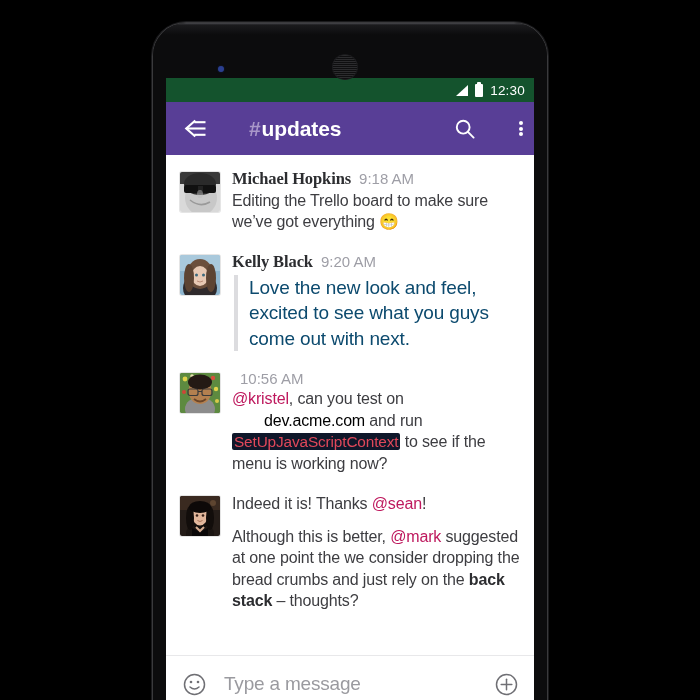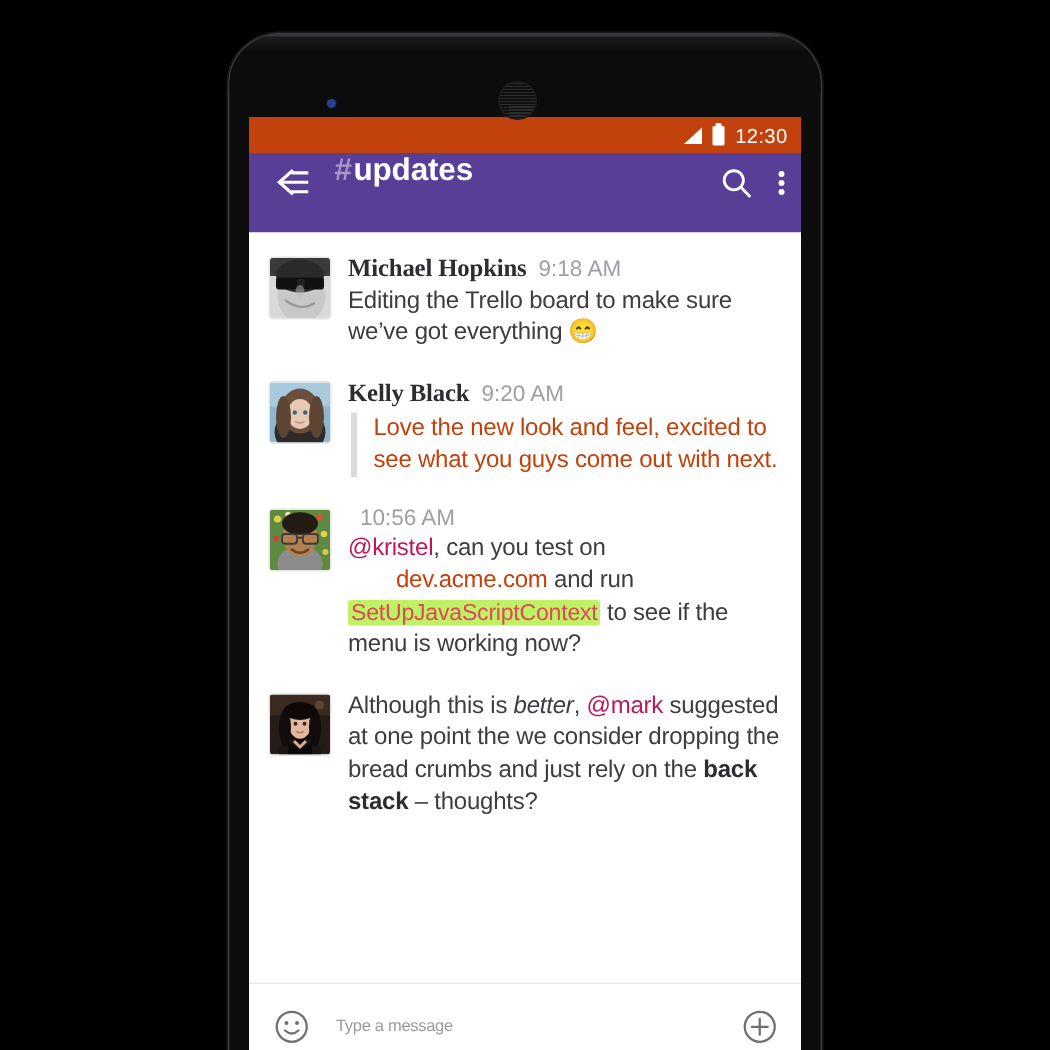--- a/index.html
+++ b/index.html
@@ -70,21 +70,21 @@
     height: 634px;
     background: #ffffff;
     overflow: hidden;
     display: flex;
     flex-direction: column;
   }
 
   
   #status-bar {
     height: 24px;
-    background: #c2410c;
+    background: #14532d;
     display: flex;
     align-items: center;
     justify-content: flex-end;
     padding-right: 9px;
     flex: none;
     gap: 7px;
   }
   .signal-icon {
     width: 13px;
     height: 11px;
@@ -120,22 +120,24 @@
     font-size: 13.5px;
     letter-spacing: 0.2px;
   }
 
   
   #app-bar {
     height: 53px;
     background: #59399c;
     background: #583e96;
     display: flex;
+    align-items: center;
     flex: none;
     padding: 0 0 0 10px;
+    gap: 26px;
   }
   #back-button {
     width: 38px;
     height: 38px;
     display: flex;
     align-items: center;
     justify-content: center;
     flex: none;
     cursor: pointer;
   }
@@ -220,44 +222,44 @@
     line-height: 1.34;
     color: #3d3d41;
     letter-spacing: -0.15px;
   }
   .msg-text + .msg-text { margin-top: 11px; }
   .quote {
     border-left: 4px solid #dcdcdf;
     padding-left: 11px;
     margin-top: 3px;
     margin-left: 2px;
-    font-size: 16px;
+    font-size: 19px;
     line-height: 1.34;
-    color: #c2410c;
+    color: #0c4a6e;
     letter-spacing: -0.15px;
   }
   .mention {
     color: #be185d;
     cursor: pointer;
   }
   .link {
-    color: #c2410c;
+    color: #000000;
     text-decoration: none;
     cursor: pointer;
     margin-left: 32px;
   }
   .code {
     color: #e0485a;
-    background: #bef264;
+    background: #0f172a;
     font-family: "Liberation Sans", sans-serif;
     font-size: 15.4px;
     padding: 0 2px;
     border-radius: 2px;
   }
-  .em { font-style: italic; }
+  .em { }
   .strong { font-weight: bold; color: #2c2d30; }
   .emoji { font-size: 16px; }
 
   
   #input-bar {
     flex: none;
     height: 56px;
     background: #ffffff;
     border-top: 1px solid #e8e8ea;
     display: flex;
@@ -271,21 +273,21 @@
     display: flex;
     align-items: center;
     justify-content: center;
     cursor: pointer;
   }
   #message-input {
     flex: 1 1 auto;
     border: none;
     outline: none;
     font-family: "Liberation Sans", sans-serif;
-    font-size: 11px;
+    font-size: 19px;
     color: #3d3d41;
     background: transparent;
     margin-left: 14px;
     margin-right: 10px;
     letter-spacing: -0.2px;
     min-width: 0;
   }
   #message-input::placeholder { color: #9a9a9f; }
 </style>
 </head>
@@ -418,20 +420,21 @@
             <ellipse cx="30" cy="22" rx="4" ry="12" fill="#120d0b"></ellipse>
             <ellipse cx="20" cy="11" rx="11" ry="6" fill="#0d0908"></ellipse>
             <circle cx="17" cy="19.5" r="1.3" fill="#3a2218"></circle>
             <circle cx="23" cy="19.5" r="1.3" fill="#3a2218"></circle>
             <path d="M17.5 24.5 q2.5 2 5 0" stroke="#ab7257" stroke-width="1" fill="none"></path>
             <path d="M12 32 L20 36 L28 32 L28 40 L12 40 Z" fill="#0a0708"></path>
             <path d="M16 31 L20 35 L24 31" stroke="#d6ad92" stroke-width="2" fill="none"></path>
           </svg>
         </div>
         <div class="msg-body">
+          <div class="msg-text"><span>Indeed it is! Thanks </span><span class="mention">@sean</span><span>!</span></div>
           <div class="msg-text"><span>Although this is </span><span class="em">better</span><span>, </span><span class="mention">@mark</span><span> suggested at one point the we consider dropping the bread crumbs and just rely on the </span><span class="strong">back stack</span><span> – thoughts?</span></div>
         </div>
       </div>
 
     </div>
 
     <div id="input-bar">
       <div id="emoji-button">
         <svg width="23" height="23" viewBox="0 0 23 23" aria-hidden="true">
           <circle cx="11.5" cy="11.5" r="10" fill="none" stroke="#6f6f74" stroke-width="1.5"></circle>

